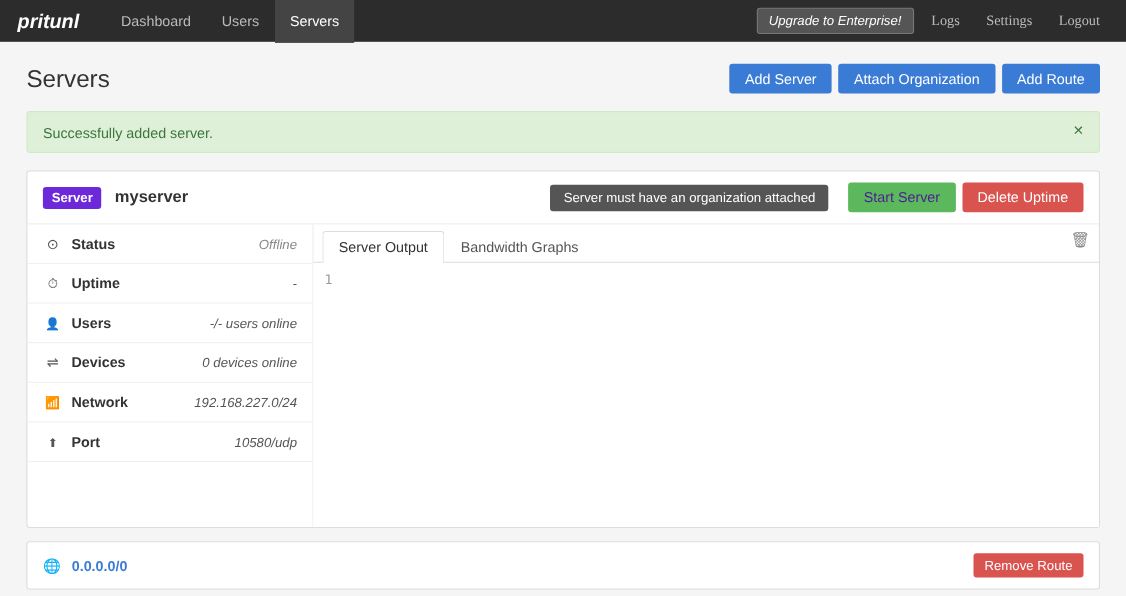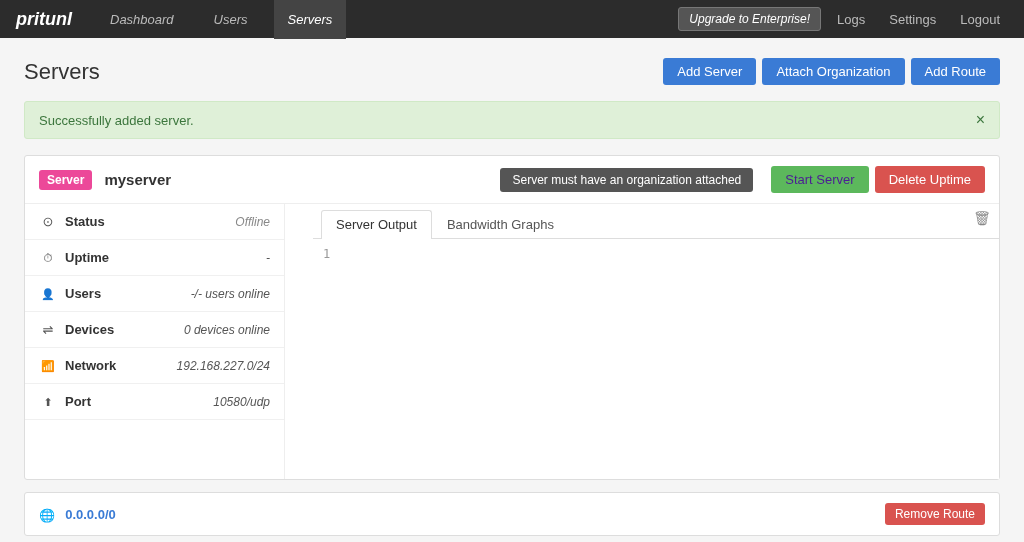--- a/index.html
+++ b/index.html
@@ -15,23 +15,22 @@
     }
     .navbar-brand {
       color: #fff;
       font-size: 18px;
       font-weight: bold;
       margin-right: 24px;
       font-style: italic;
     }
     .nav-links {
       display: flex;
-      gap: 12px;
+      gap: 0;
       flex: 1;
-      font-style: italic;
     }
     .nav-link {
       color: #bbb;
       padding: 0 14px;
       height: 40px;
       display: flex;
       align-items: center;
       cursor: pointer;
       font-size: 13px;
       text-decoration: none;
@@ -53,20 +52,21 @@
       border-radius: 3px;
       cursor: pointer;
       font-size: 12px;
       font-style: italic;
     }
     .nav-right-link {
       color: #bbb;
       cursor: pointer;
       font-size: 13px;
       padding: 0 8px;
+      font-family: Liberation Serif, serif;
     }
 
     
     .page-content {
       padding: 20px 24px;
     }
 
     
     .page-header {
       display: flex;
@@ -134,21 +134,21 @@
       margin-bottom: 12px;
     }
     .server-card-header {
       display: flex;
       align-items: center;
       padding: 10px 14px;
       border-bottom: 1px solid #eee;
       gap: 12px;
     }
     .badge-server {
-      background: #ec4899;
+      background: #6d28d9;
       color: #fff;
       padding: 3px 8px;
       border-radius: 3px;
       font-size: 12px;
       font-weight: bold;
     }
     .server-name {
       font-size: 15px;
       font-weight: bold;
       flex: 1;
@@ -164,21 +164,20 @@
       padding: 5px 12px;
       border-radius: 3px;
       font-size: 12px;
       border: none;
       cursor: default;
     }
 
     
     .server-body {
       display: flex;
-      gap: 28px;
     }
 
     
     .server-stats {
       width: 260px;
       border-right: 1px solid #eee;
       flex-shrink: 0;
     }
     .stat-row {
       display: flex;

